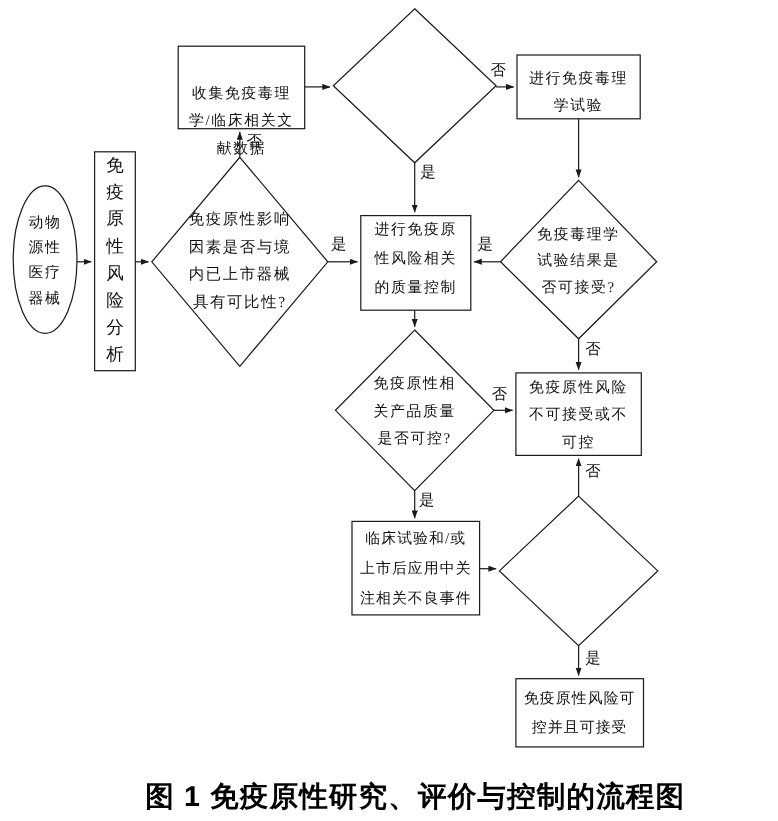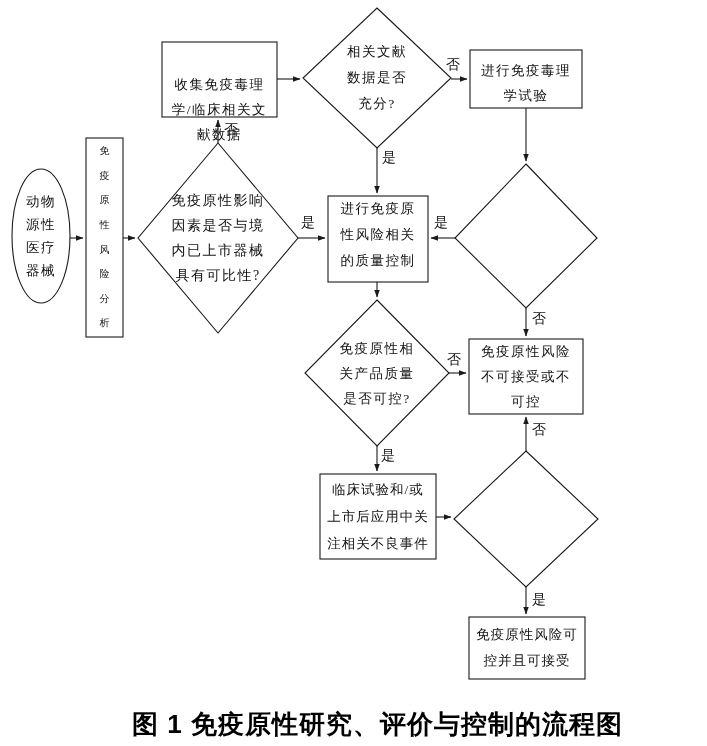--- a/index.html
+++ b/index.html
@@ -19,21 +19,21 @@
     font-size:13.5px; line-height:25px;
     letter-spacing:1.5px;
     color:#111111;
   }
   .node-label.tight { line-height:23px; }
   .vtext {
     position:absolute;
     display:flex; align-items:center; justify-content:center;
     text-align:center;
     word-break:break-all;
-    font-size:10px; line-height:24.6px;
+    font-size:16px; line-height:24.6px;
     color:#111111;
   }
   .vtext > span { display:block; width:16px; }
   .edge-label {
     position:absolute;
     font-size:14px; line-height:16px;
     color:#111111;
   }
   .caption {
     position:absolute;
@@ -105,31 +105,31 @@
 
   <div class="node-label" style="left:138px; top:148px; width:160px; height:180px; font-size:14px;">免疫原性影响
 因素是否与境
 内已上市器械
 具有可比性?</div>
 
   <div class="node-label" style="left:162px; top:42px; width:115px; height:75px;margin-top:30px;">收集免疫毒理
 学/临床相关文
 献数据</div>
 
-  <div class="node-label" style="left:303px; top:10px; width:148px; height:136px; line-height:26px;">相关文献
-数据是否
-充分?</div>
 
   <div class="node-label" style="left:470px; top:50px; width:112px; height:66px;">进行免疫毒理
 学试验</div>
 
   <div class="node-label" style="left:328px; top:196px; width:100px; height:78px; line-height:26px;">进行免疫原
 性风险相关
 的质量控制</div>
 
+  <div class="node-label" style="left:455px; top:166px; width:142px; height:142px; line-height:24px;">免疫毒理学
+试验结果是
+否可接受?</div>
 
   <div class="node-label" style="left:305px; top:302px; width:144px; height:142px;">免疫原性相
 关产品质量
 是否可控?</div>
 
   <div class="node-label" style="left:469px; top:339px; width:114px; height:75px;">免疫原性风险
 不可接受或不
 可控</div>
 
   <div class="node-label" style="left:320px; top:474px; width:116px; height:85px; line-height:27px; letter-spacing:1px;">临床试验和/或

